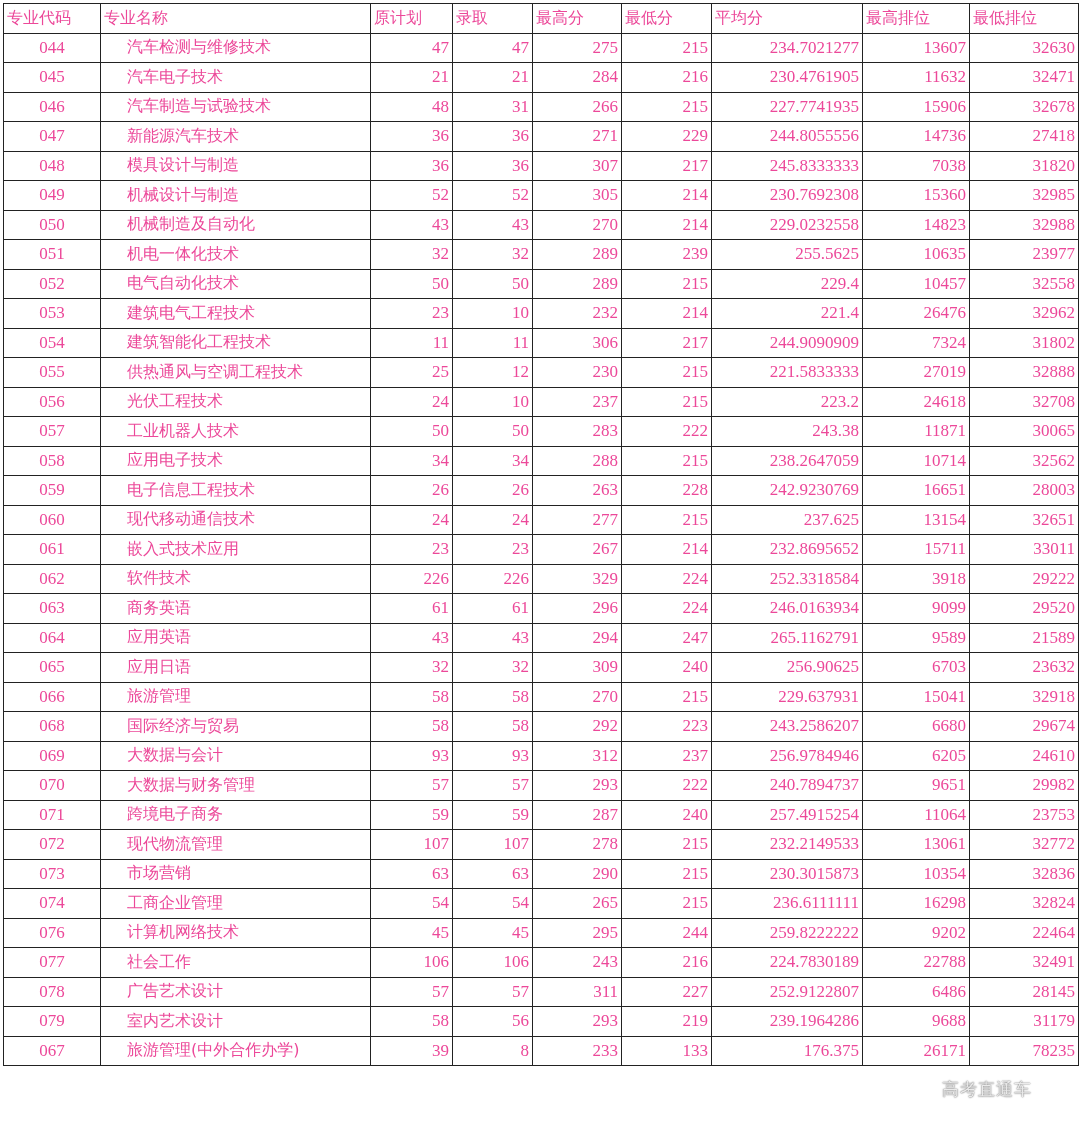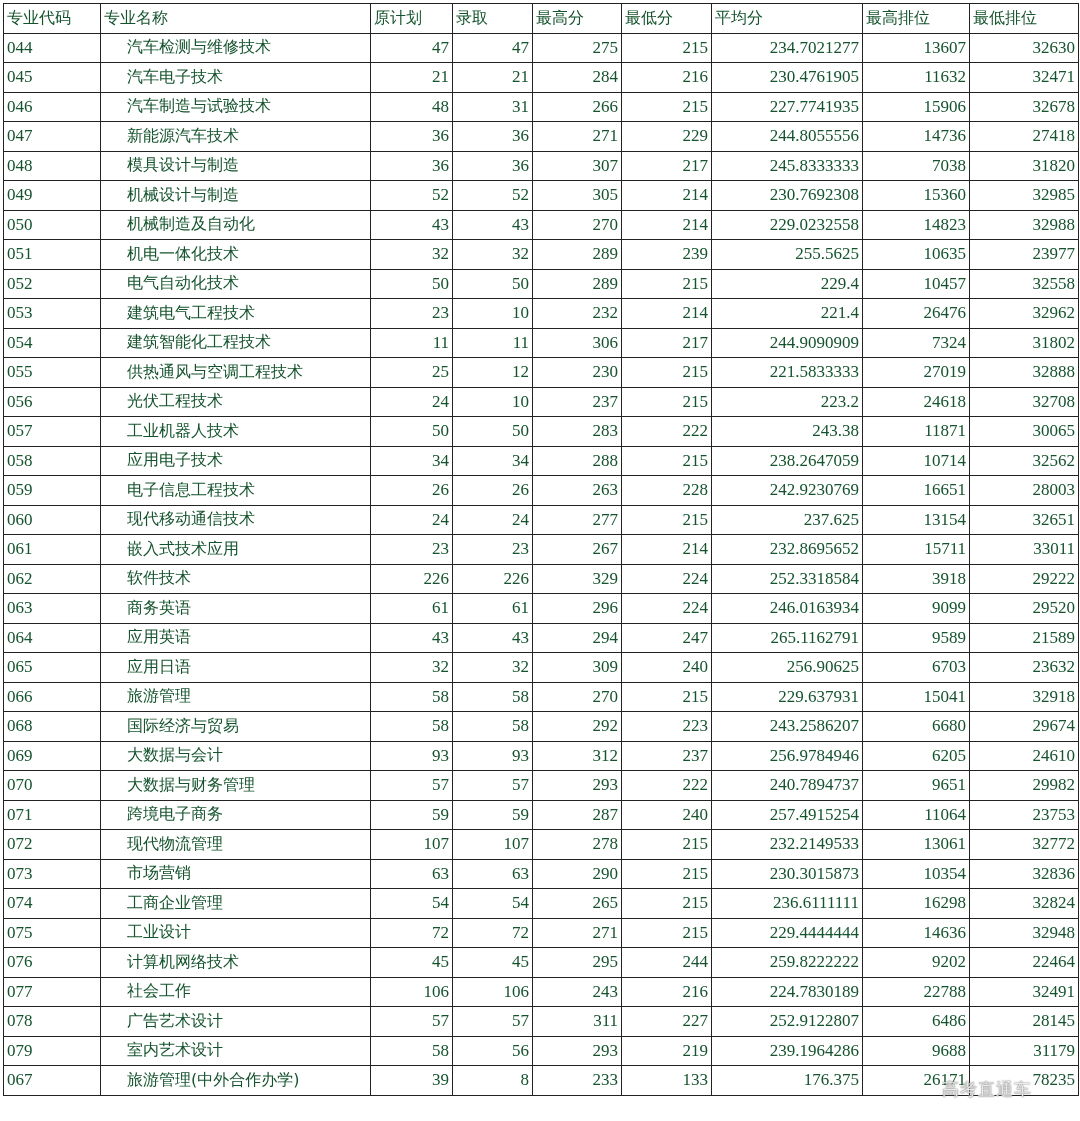--- a/index.html
+++ b/index.html
@@ -3,32 +3,32 @@
 <meta charset="utf-8">
 <style>
   html, body { margin: 0; padding: 0; background: #ffffff; }
   body { width: 1080px; height: 1121px; overflow: hidden; position: relative; }
   .sheet { position: absolute; left: 3px; top: 3px; }
   table {
     border-collapse: collapse;
     table-layout: fixed;
     font-family: "Liberation Serif", "DejaVu Serif", serif;
     font-size: 17px;
-    color: #14532d;
+    color: #ec4899;
   }
   td, th {
     border: 1.5px solid #222222;
     height: 28.5px;
     padding: 0 3px;
     white-space: nowrap;
     overflow: hidden;
     font-weight: normal;
   }
   th { text-align: left; font-family: "DejaVu Sans", sans-serif; font-size: 16px; }
-  td.txt { text-align: left; }
+  td.txt { text-align: center; }
   td.cjk { text-align: left; font-family: "DejaVu Sans", sans-serif; font-size: 16px; padding-left: 26px; }
   td.num { text-align: right; }
   .watermark {
     position: absolute; left: 942px; top: 1078px;
     font-family: Liberation Mono, monospace; font-size: 17px;
     color: rgba(255,255,255,0.85);
     text-shadow: 0 0 1px #666, 0 0 2px #888;
     letter-spacing: 1px;
   }
 </style>
@@ -386,31 +386,20 @@
           <td class="cjk">工商企业管理</td>
           <td class="num">54</td>
           <td class="num">54</td>
           <td class="num">265</td>
           <td class="num">215</td>
           <td class="num">236.6111111</td>
           <td class="num">16298</td>
           <td class="num">32824</td>
         </tr>
         <tr>
-          <td class="txt">075</td>
-          <td class="cjk">工业设计</td>
-          <td class="num">72</td>
-          <td class="num">72</td>
-          <td class="num">271</td>
-          <td class="num">215</td>
-          <td class="num">229.4444444</td>
-          <td class="num">14636</td>
-          <td class="num">32948</td>
-        </tr>
-        <tr>
           <td class="txt">076</td>
           <td class="cjk">计算机网络技术</td>
           <td class="num">45</td>
           <td class="num">45</td>
           <td class="num">295</td>
           <td class="num">244</td>
           <td class="num">259.8222222</td>
           <td class="num">9202</td>
           <td class="num">22464</td>
         </tr>

